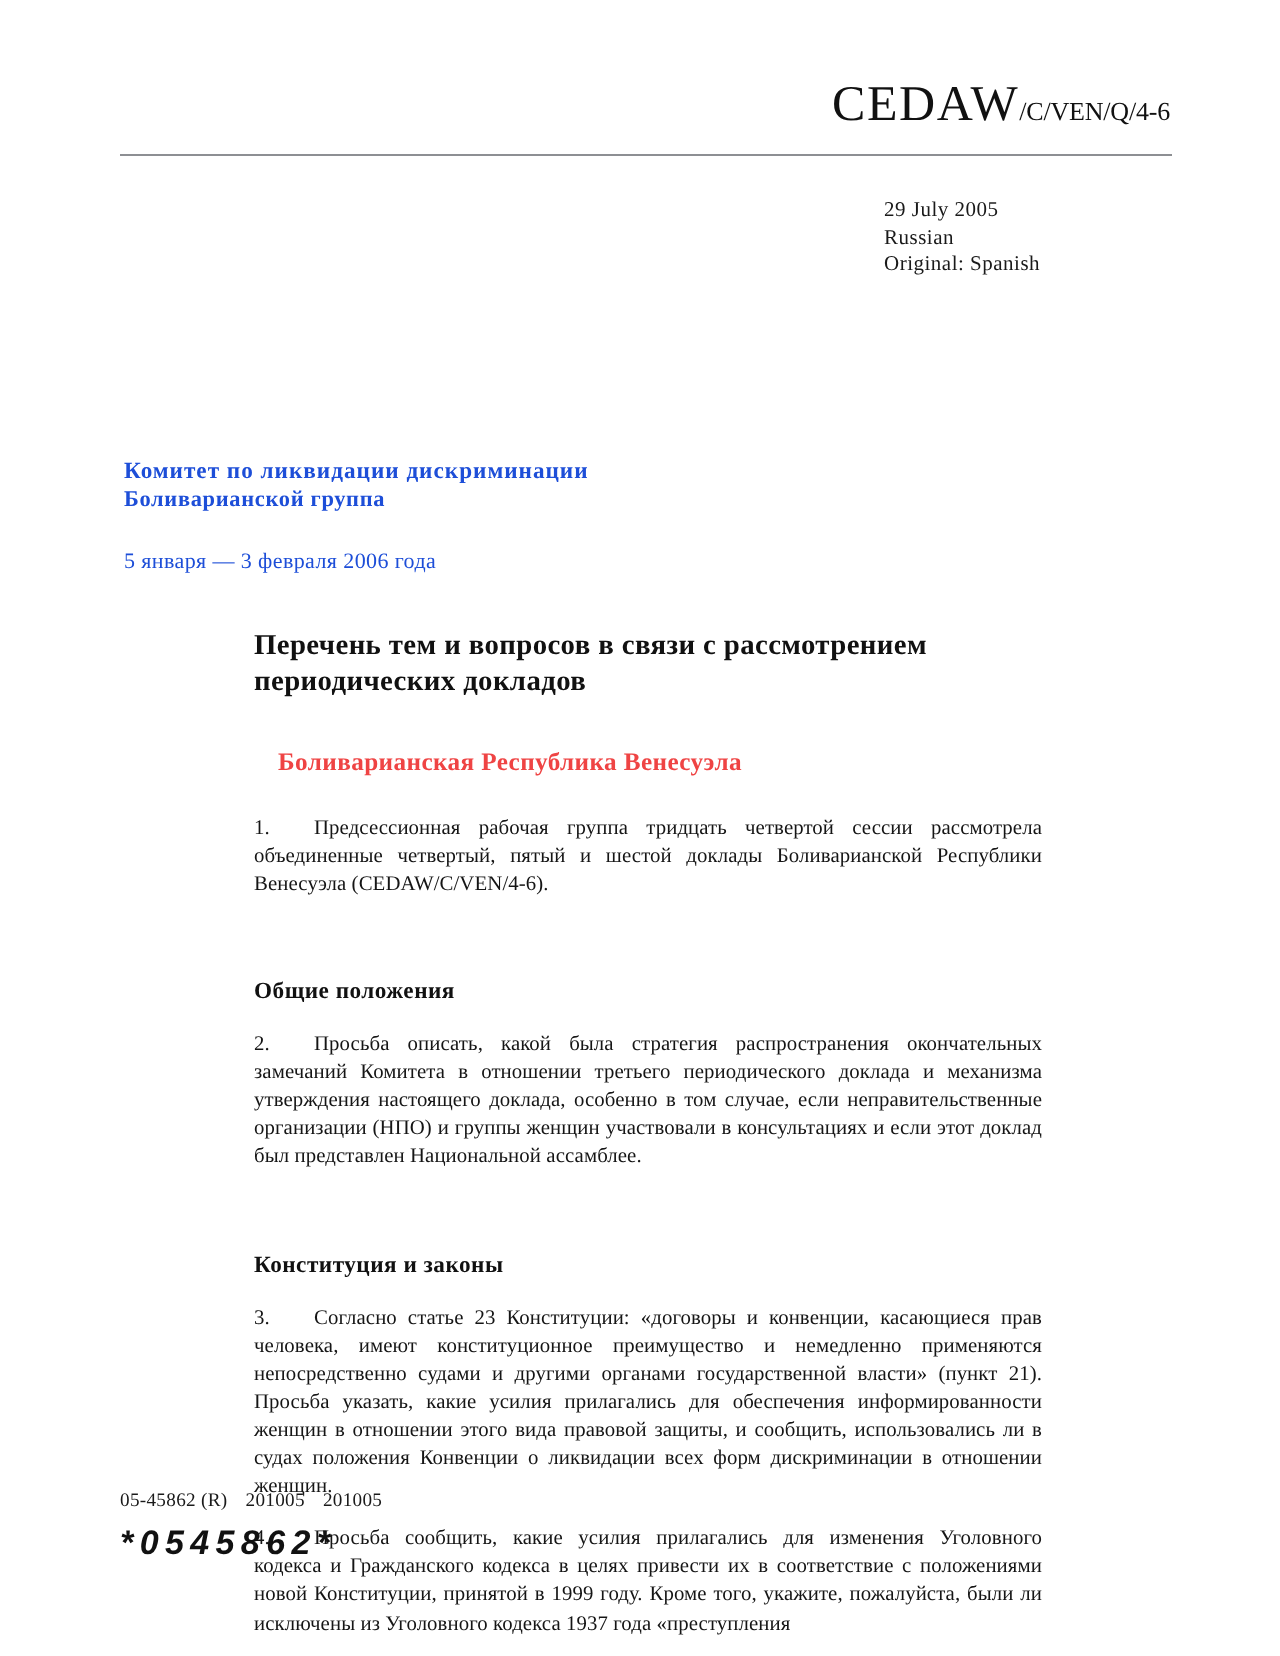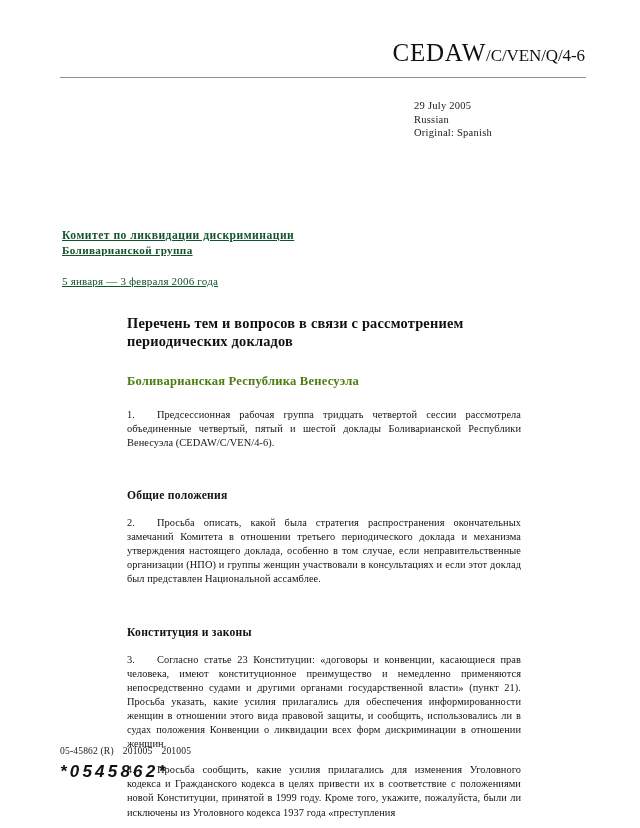--- a/index.html
+++ b/index.html
@@ -32,21 +32,21 @@
     line-height: 1;
   }
   .symbol-main {
     font-family: "Liberation Serif", "DejaVu Serif", serif;
     font-size: 25px;
     letter-spacing: 0.8px;
     color: #111111;
   }
   .symbol-sub {
     font-family: "Liberation Serif", "DejaVu Serif", serif;
-    font-size: 17px;
+    font-size: 13px;
     letter-spacing: -0.1px;
     color: #111111;
     vertical-align: baseline;
   }
   .masthead-rule {
     position: absolute;
     left: 60px;
     width: 526px;
     top: 77px;
     height: 0;
@@ -56,30 +56,29 @@
   
   .dateblock {
     position: absolute;
     left: 414px;
     top: 99px;
     font-size: 10.5px;
     line-height: 13.6px;
     color: #1a1a1a;
     letter-spacing: 0.25px;
   }
-  .dateblock div { white-space: nowrap; }
+  .dateblock div { white-space: nowrap; margin-left: 28px; }
 
   
   .committee {
     position: absolute;
     left: 62px;
     top: 228px;
     width: 330px;
-    color: #14532d;
-    text-decoration: underline;
+    color: #1d4ed8;
   }
   .committee .line-b {
     font-size: 11.2px;
     font-weight: bold;
     line-height: 15.2px;
     letter-spacing: 0.35px;
   }
   .committee .line-b.big {
     font-size: 11.6px;
     letter-spacing: 0.5px;
@@ -105,22 +104,22 @@
     line-height: 18.4px;
     letter-spacing: 0.2px;
     color: #111111;
     margin: 0 0 0 0;
   }
   .doc-subtitle {
     font-size: 12.6px;
     font-weight: bold;
     line-height: 16px;
     letter-spacing: 0.2px;
-    color: #4d7c0f;
-    margin: 22px 0 0 0;
+    color: #ef4444;
+    margin: 22px 0 0 12px;
   }
   .sec-head {
     font-size: 11.6px;
     font-weight: bold;
     line-height: 15px;
     letter-spacing: 0.25px;
     color: #111111;
     margin: 38px 0 0 0;
   }
   .para {

